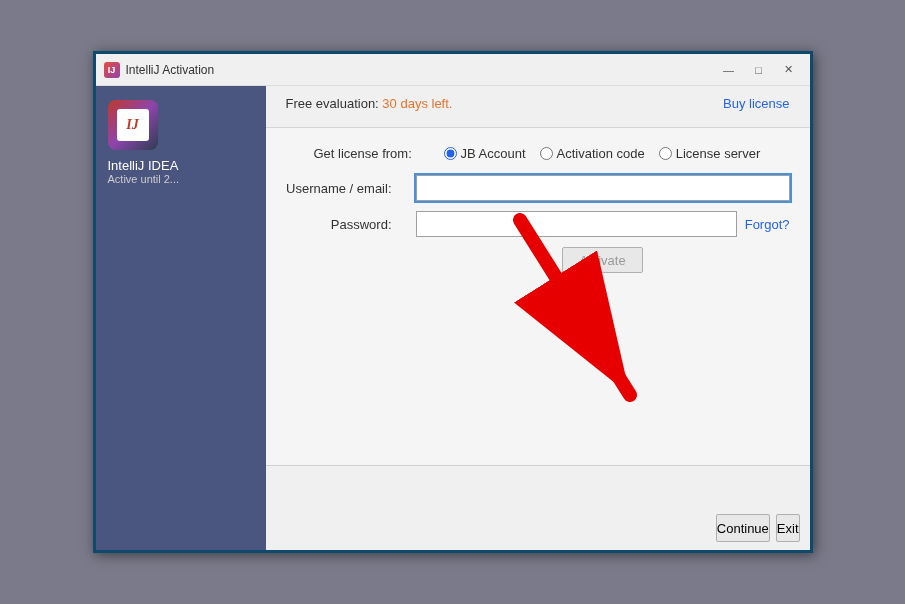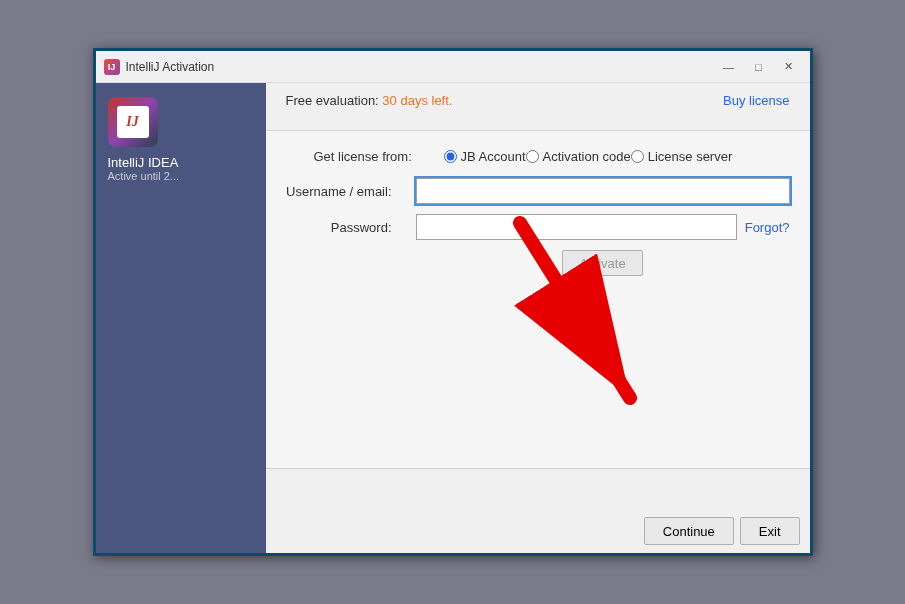--- a/index.html
+++ b/index.html
@@ -115,21 +115,21 @@
     }
     .right-panel {
       flex: 1;
       background: #f0f0f0;
       padding: 0;
       display: flex;
       flex-direction: column;
     }
 
     .panel-top {
-      padding: 10px 20px 22px;
+      padding: 10px 20px 16px;
       border-bottom: 1px solid #d5d5d5;
       display: flex;
       align-items: center;
       justify-content: space-between;
       background: #f0f0f0;
     }
     .eval-text {
       font-size: 13px;
       color: #333;
     }
@@ -147,21 +147,21 @@
     }
     .license-source-label {
       width: 130px;
       color: #333;
       font-size: 13px;
       margin-left: 28px;
     }
     .radio-group {
       display: flex;
       align-items: center;
-      gap: 0;
+      gap: 14px;
     }
     .radio-option {
       display: flex;
       align-items: center;
       gap: 4px;
       cursor: pointer;
       font-size: 13px;
       color: #333;
     }
     .radio-option input[type="radio"] {
@@ -236,21 +236,21 @@
       display: flex;
       align-items: center;
       justify-content: flex-end;
       padding: 8px 10px;
       background: #f0f0f0;
       border-top: 1px solid #d0d0d0;
       gap: 6px;
     }
     .bottom-btn {
       height: 28px;
-      padding: 0 18px;
+      padding: 0 0;
       background: #e8e8e8;
       border: 1px solid #b0b0b0;
       font-size: 13px;
       cursor: pointer;
       border-radius: 2px;
       margin-top: 40px;
     }
   </style>
 </head>
 <body>

